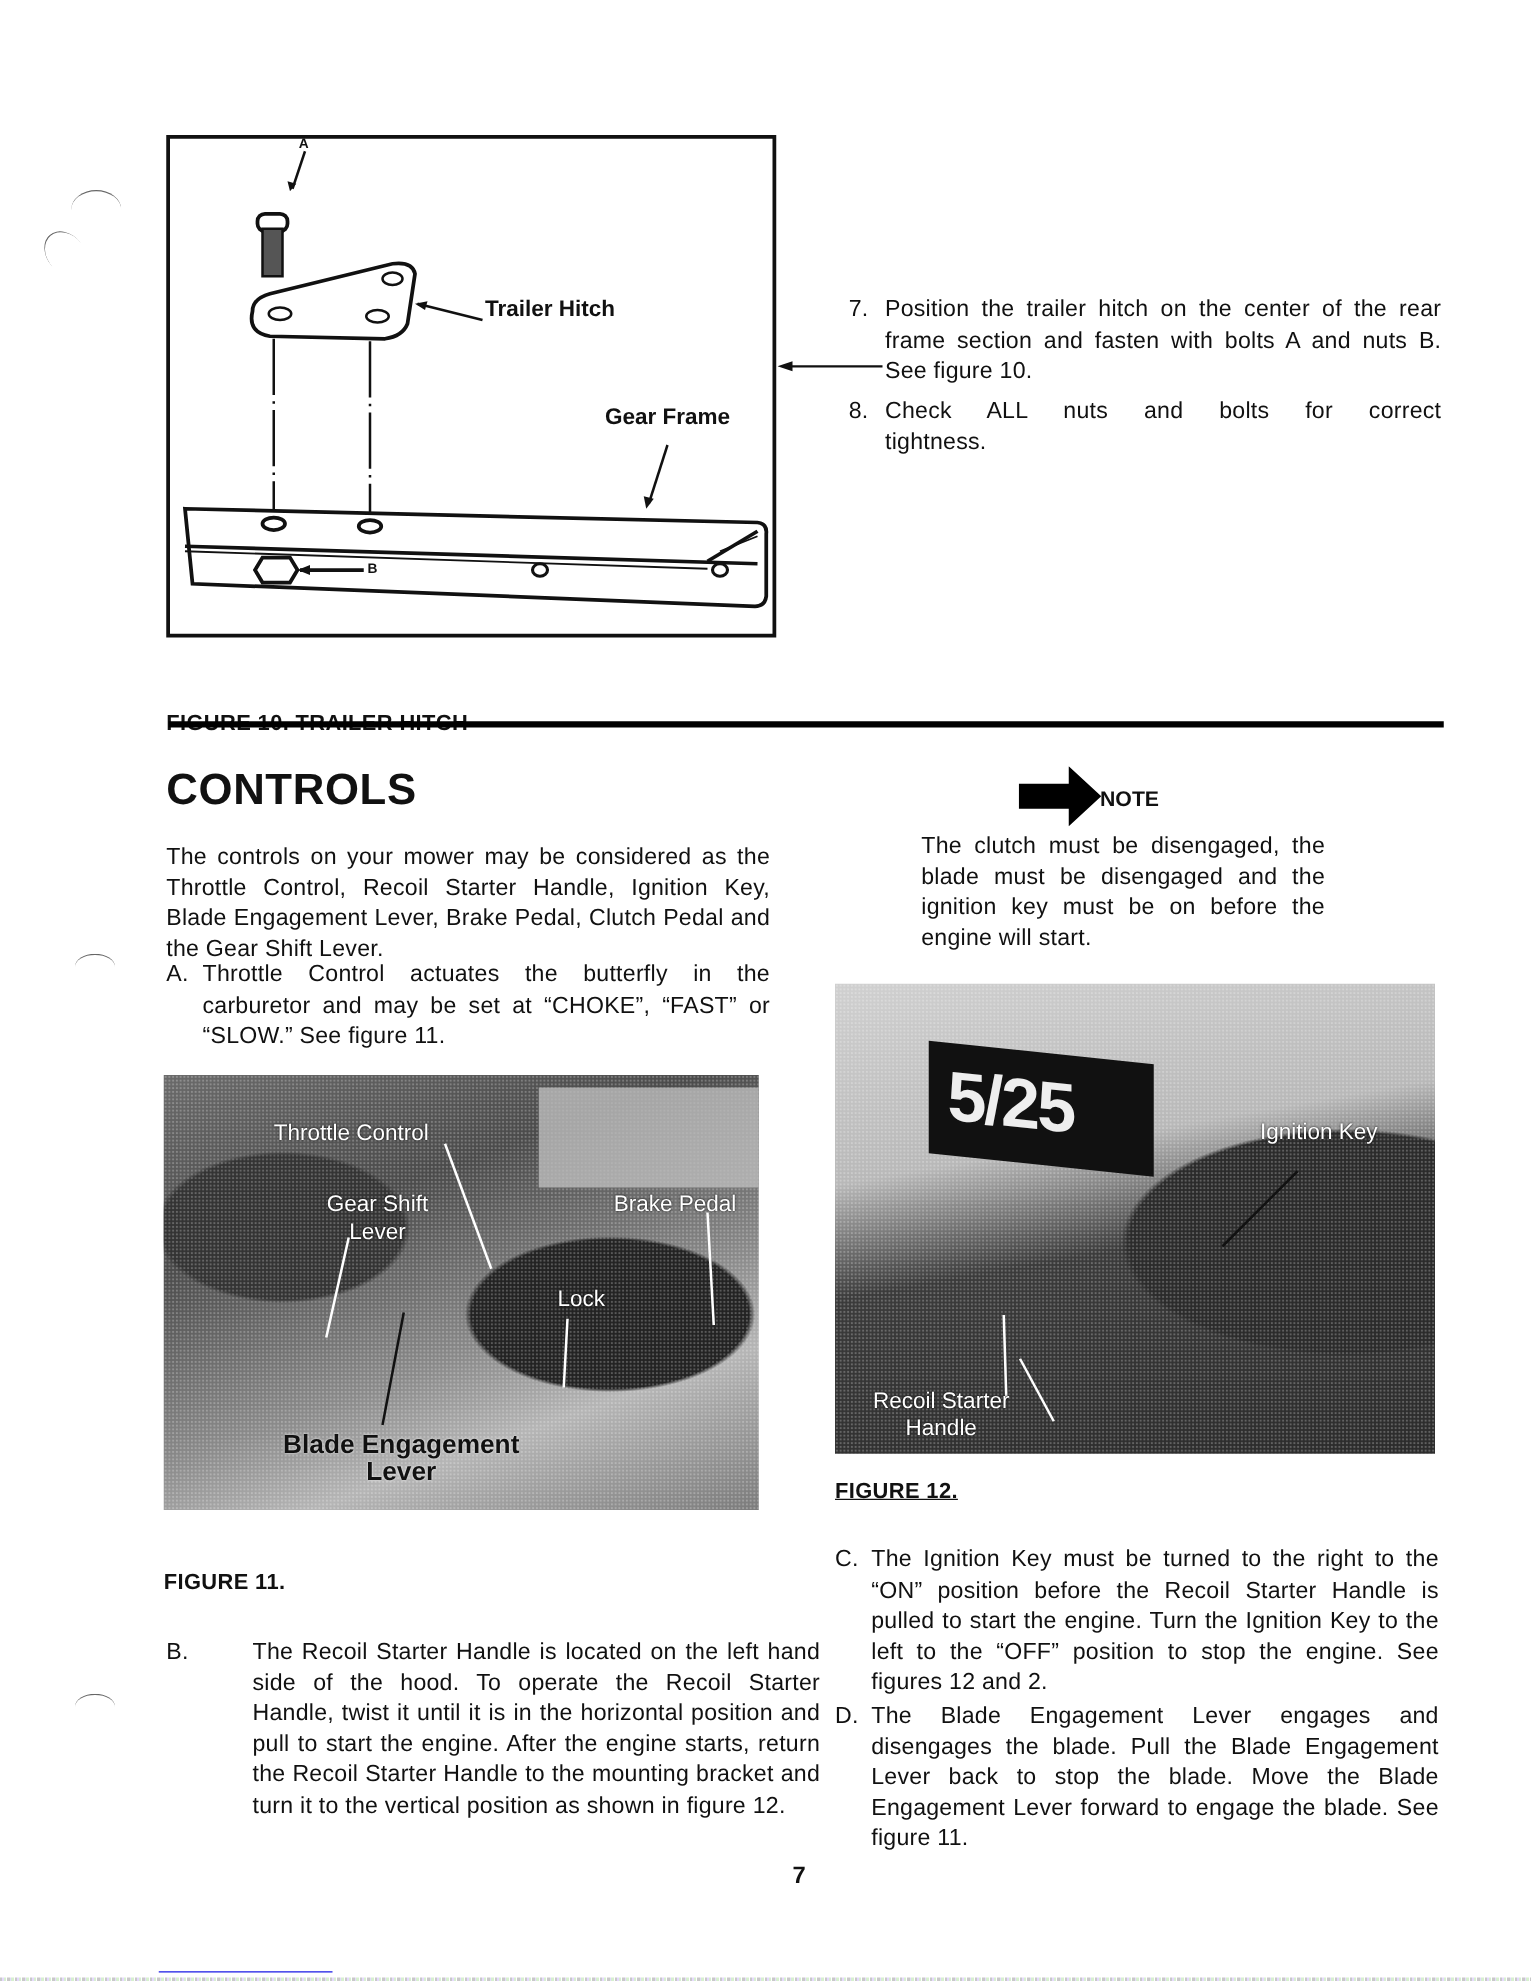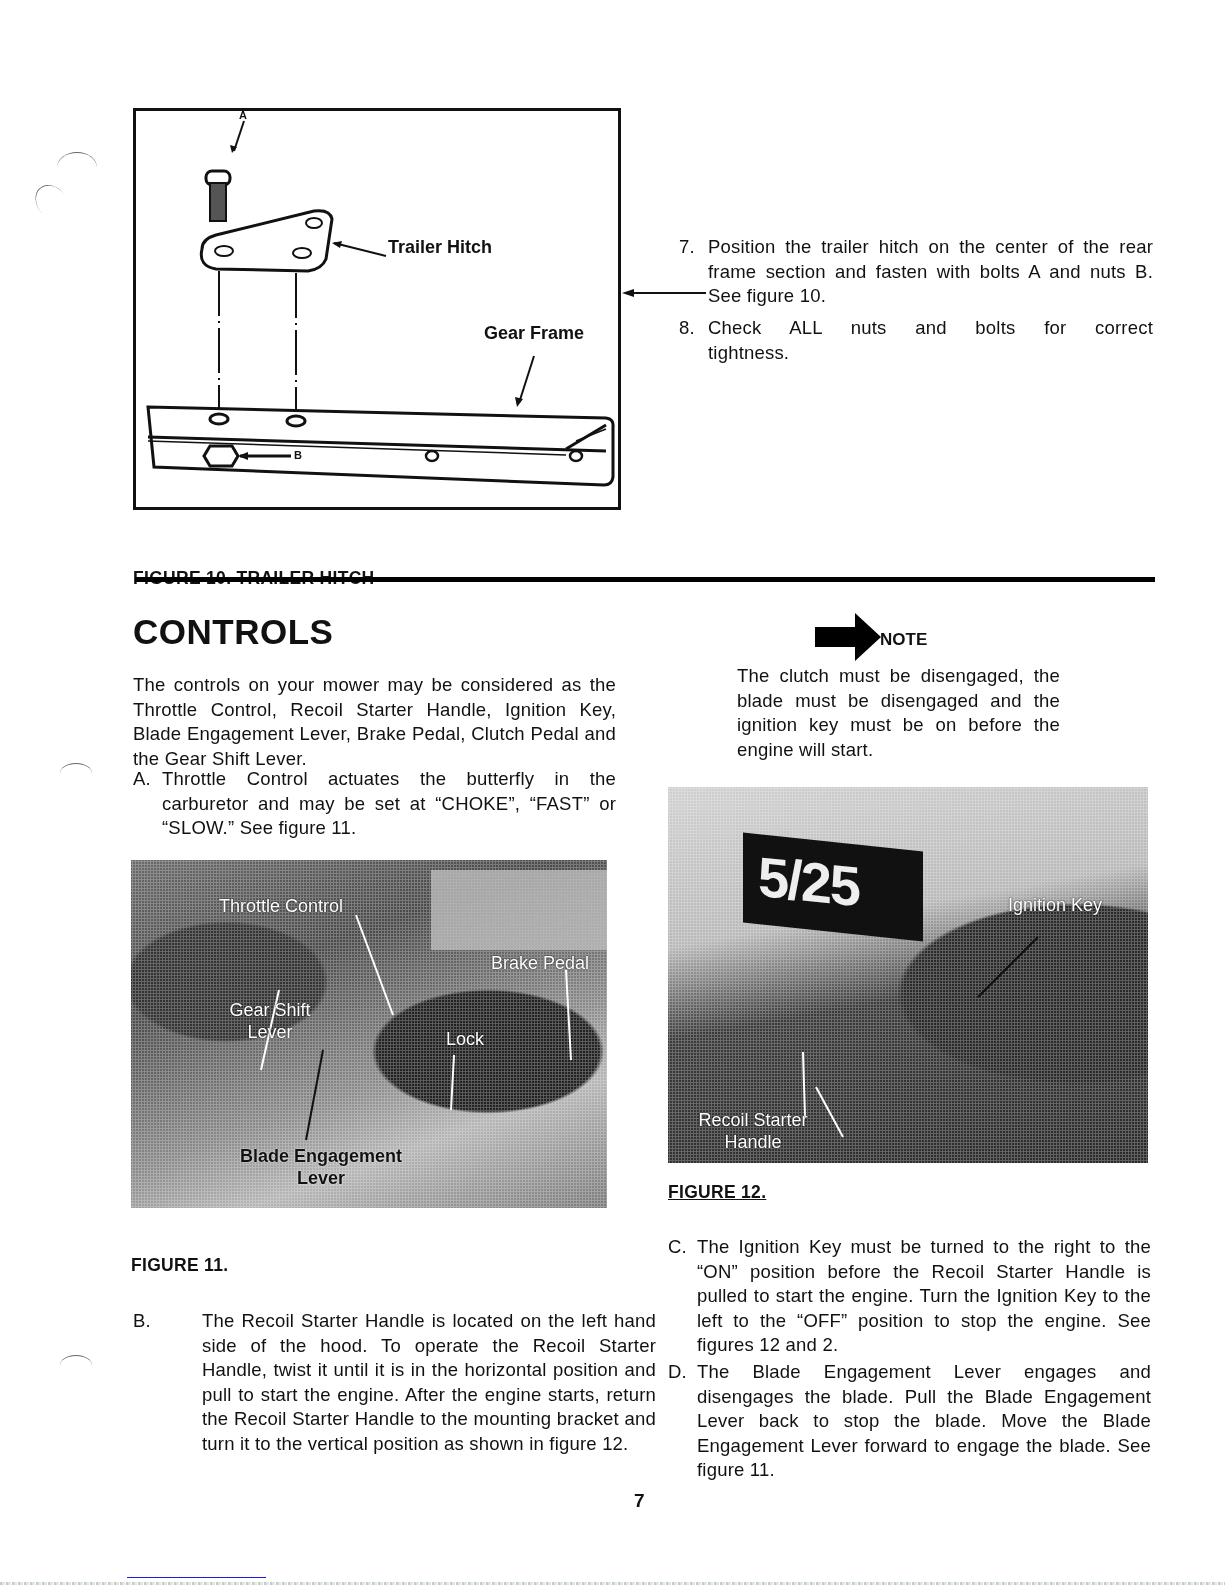--- a/index.html
+++ b/index.html
@@ -16,21 +16,21 @@
   .step { position:absolute; font-size:18.5px; line-height:24.5px; letter-spacing:0.2px; }
   .step .num { position:absolute; left:0; top:0; }
   .step .txt { position:absolute; left:29px; top:0; text-align:justify; }
   
   #divider { left:135px; top:577px; width:1020px; height:5px; background:#000; }
   
   #controls-title { left:133px; top:612px; font-size:35px; font-weight:bold; letter-spacing:0.5px; }
   
   .photo { position:absolute; overflow:hidden; background:#555; }
   .photo .overlay-label { position:absolute; color:#fff; font-weight:normal; font-size:18px; text-shadow:0 0 2px #000; line-height:22px; text-align:center; }
-  .photo .overlay-dark { position:absolute; color:#111; font-weight:bold; font-size:18px; text-shadow:0 0 2px #fff; line-height:22px; text-align:center; }
+  .photo .overlay-dark { position:absolute; color:#111; font-weight:bold; font-size:21px; text-shadow:0 0 2px #fff; line-height:22px; text-align:center; }
   .halftone { position:absolute; inset:0;
     background-image: radial-gradient(rgba(255,255,255,0.25) 1px, transparent 1.2px);
     background-size:3px 3px; }
   
   #note-arrow { left:815px; top:613px; }
   #note-label { left:880px; top:630px; font-weight:bold; font-size:17px; }
   #note-text { left:737px; top:664px; width:323px; }
   .scan-mark { position:absolute; border-top:1.5px solid #666; border-radius:50%; }
   #footer-link { left:127px; top:1577px; width:139px; height:1px; background:#1a1ae6; }
   #bottom-noise { left:0; top:1582px; width:1225px; height:3px;
@@ -125,21 +125,21 @@
   <div class="halftone"></div>
   <div style="position:absolute;left:300px;top:10px;width:176px;height:80px;background:#bdbdbd;opacity:0.8;"></div>
   <svg width="476" height="348" style="position:absolute;left:0;top:0;">
     <line x1="225" y1="55" x2="262" y2="155" stroke="#fff" stroke-width="2"></line>
     <line x1="148" y1="130" x2="130" y2="210" stroke="#fff" stroke-width="2"></line>
     <line x1="192" y1="190" x2="175" y2="280" stroke="#111" stroke-width="2"></line>
     <line x1="323" y1="195" x2="320" y2="250" stroke="#fff" stroke-width="2"></line>
     <line x1="435" y1="110" x2="440" y2="200" stroke="#fff" stroke-width="2"></line>
   </svg>
   <div class="overlay-label" style="left:88px;top:35px;">Throttle Control</div>
-  <div class="overlay-label" style="left:84px;top:92px;width:110px;margin-top:47px;">Gear Shift Lever</div>
+  <div class="overlay-label" style="left:116px;top:92px;width:110px;">Gear Shift Lever</div>
   <div class="overlay-label" style="left:360px;top:92px;">Brake Pedal</div>
   <div class="overlay-label" style="left:315px;top:168px;">Lock</div>
   <div class="overlay-dark" style="left:95px;top:285px;width:190px;">Blade Engagement Lever</div>
 </div>
 <div class="abs caption" style="left:131px;top:1255px;">FIGURE 11.</div>
 
 <div class="photo" style="left:668px;top:787px;width:480px;height:376px;
      background:
        radial-gradient(ellipse at 85% 55%, #2a2a2a 0 30%, transparent 31%),
        linear-gradient(170deg, #d0d0d0 0%, #b8b8b8 35%, #3a3a3a 55%, #2a2a2a 100%);">

